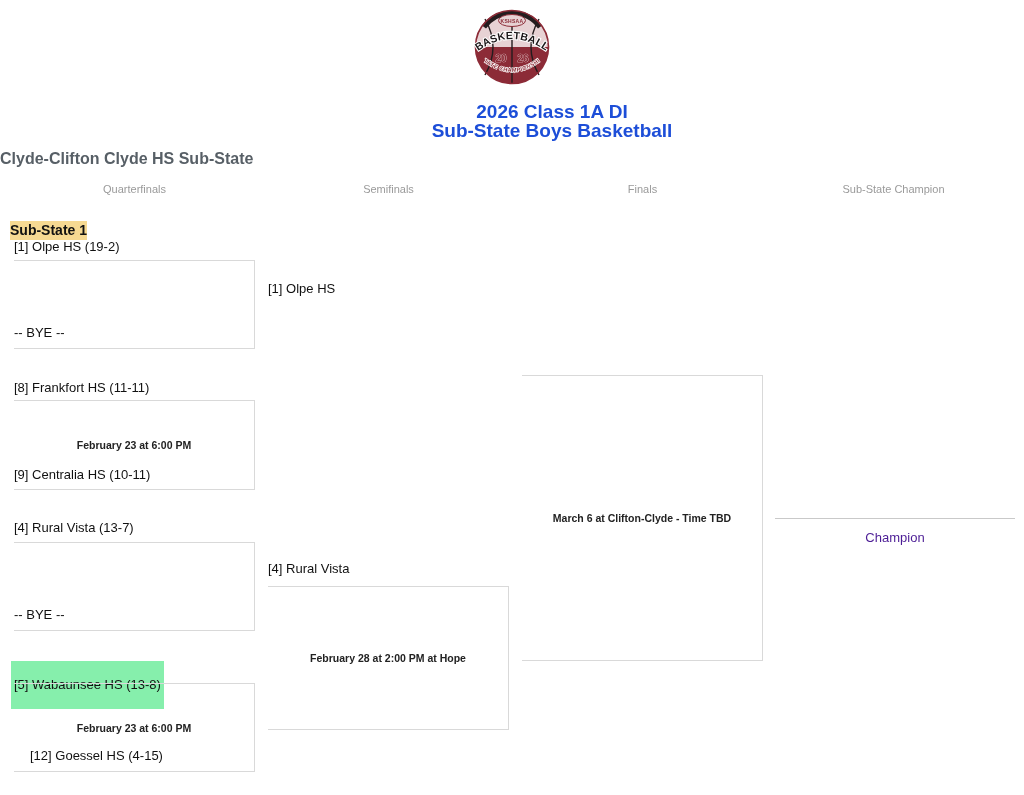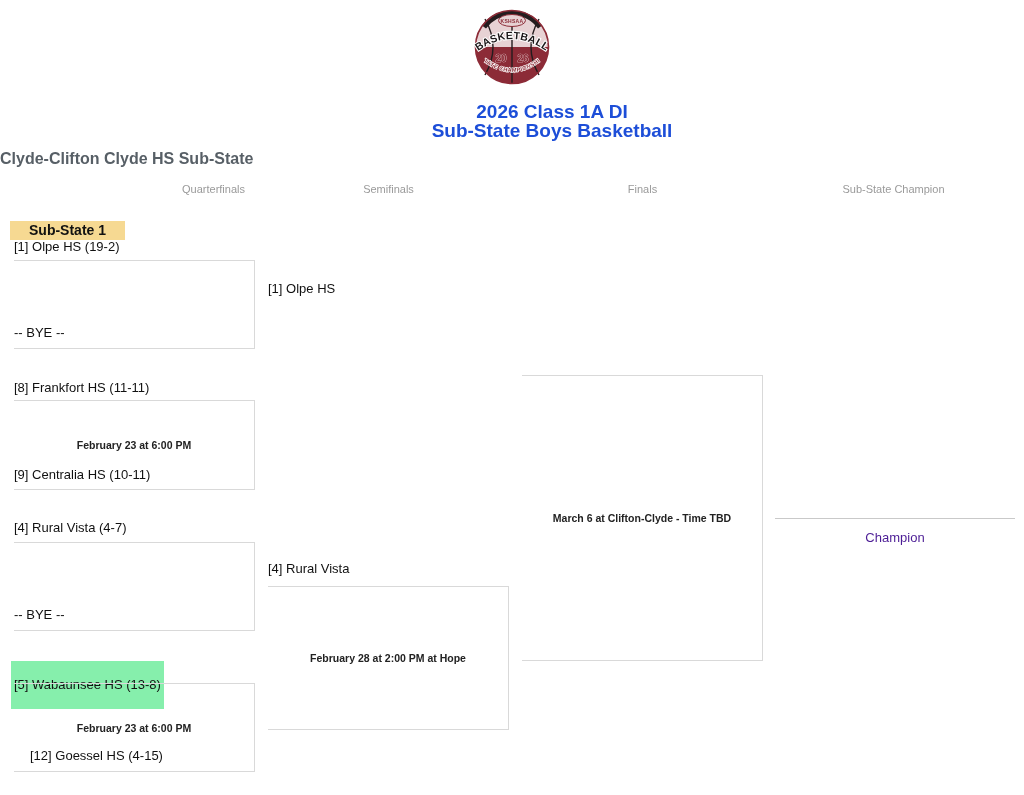--- a/index.html
+++ b/index.html
@@ -16,27 +16,27 @@
     font-size:19px; font-weight:bold; line-height:19px; color:#1d4ed8;padding-left:40px;
   }
   .subtitle {
     left:0; top:150px; width:1024px; text-align:left;
     font-size:16px; font-weight:bold; color:#575f66;
   }
   .col-header {
     top:183px; width:241px; text-align:center;
     font-size:11px; color:#9a9a9a;
   }
-  .col-1 { left:4px;text-align:right; }  .col-2 { left:268px; }
+  .col-1 { left:14px; }  .col-2 { left:268px; }
   .col-3 { left:522px; } .col-4 { left:773px; }
 
   
   .section-label {
     left:10px; top:221px; font-size:14px; font-weight:bold; color:#111;
-    background:#f6d992; padding:1px 19px; line-height:17px;
+    background:#f6d992; padding:1px 0; line-height:17px;
   }
   .team { font-size:13px; color:#111; line-height:16px; white-space:nowrap; }
   .team.hl { background:#86efac; padding:16px 3px; left:11px !important; }
 
   
   .game-box {
     border-top:1px solid #d9d9d9; border-right:1px solid #d9d9d9;
     border-bottom:1px solid #d9d9d9;
     display:flex; align-items:center; justify-content:center;
   }
@@ -110,21 +110,21 @@
   <div class="abs col-header col-2">Semifinals</div>
   <div class="abs col-header col-3">Finals</div>
   <div class="abs col-header col-4">Sub-State Champion</div>
 
   <span class="abs section-label">Sub-State 1</span>
 
   <div class="abs team t-olpe-seed">[1] Olpe HS (19-2)</div>
   <div class="abs team t-bye1">-- BYE --</div>
   <div class="abs team t-frankfort">[8] Frankfort HS (11-11)</div>
   <div class="abs team t-centralia">[9] Centralia HS (10-11)</div>
-  <div class="abs team t-ruralvista">[4] Rural Vista (4-7)</div>
+  <div class="abs team t-ruralvista">[4] Rural Vista (13-7)</div>
   <div class="abs team t-bye2">-- BYE --</div>
   <div class="abs team hl t-wabaunsee">[5] Wabaunsee HS (13-8)</div>
   <div class="abs team t-goessel">[12] Goessel HS (4-15)</div>
 
   <div class="abs team t-sf-olpe">[1] Olpe HS</div>
   <div class="abs team t-sf-rvista">[4] Rural Vista</div>
 
   <div class="abs game-box qf1"></div>
   <div class="abs game-box qf2">
     <div class="game-info">February 23 at 6:00 PM</div>

